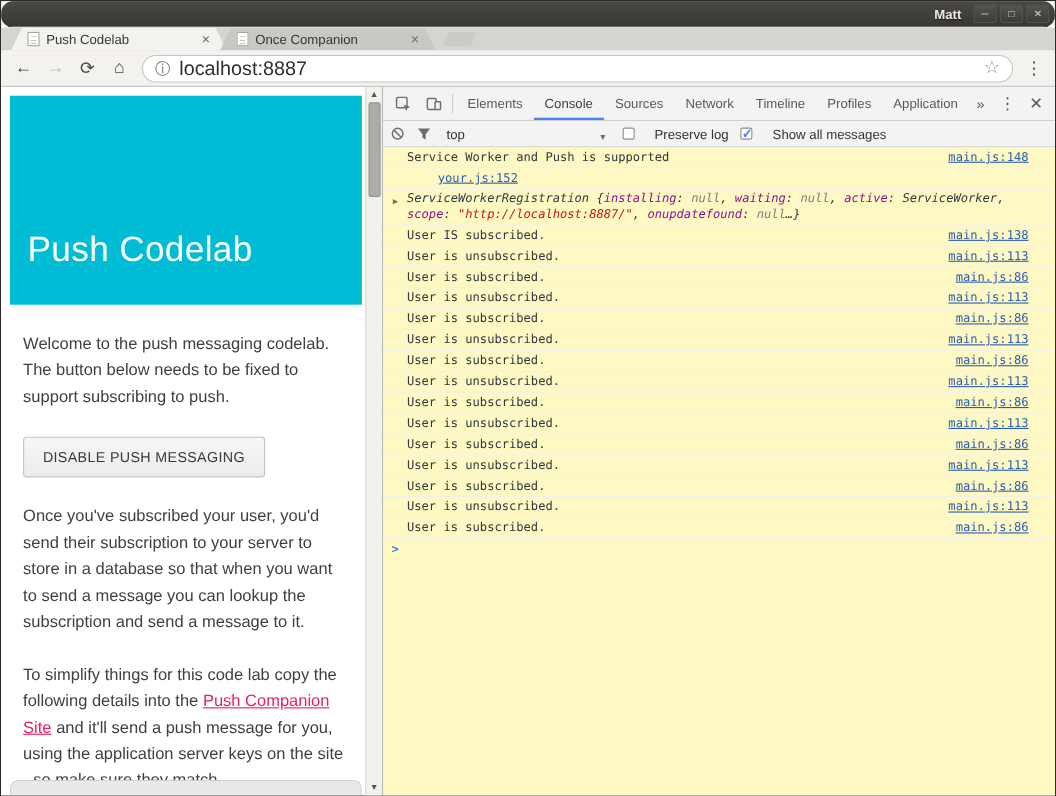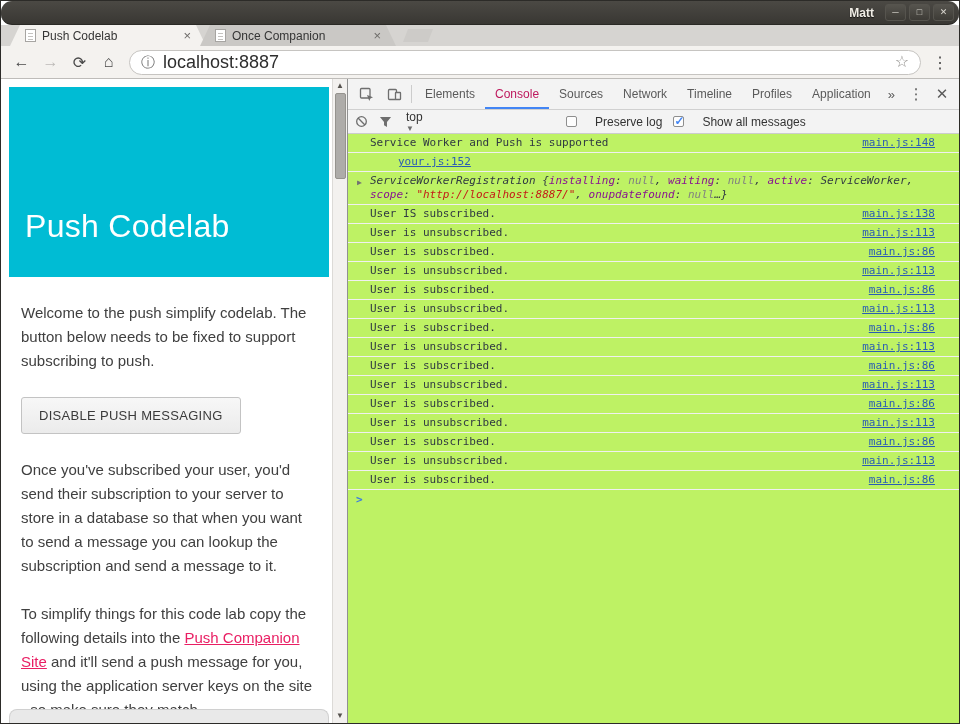--- a/index.html
+++ b/index.html
@@ -61,35 +61,35 @@
   .vs-thumb { width:11px; height:86px; flex:none; background:#aeaca9; border:1px solid #95938e; border-radius:2px; }
   .vs-track { flex:1; }
 
   
   .devtools { flex:1; min-width:0; display:flex; flex-direction:column; background:#fff; border-left:1px solid #919191; }
   .dt-tabbar { height:31px; flex:none; background:#f3f3f3; border-bottom:1px solid #d0d0d0;
     display:flex; align-items:center; padding:0 4px; }
   .dt-iconbtn { width:28px; height:26px; display:flex; align-items:center; justify-content:center; }
   .dt-sep { width:1px; height:18px; background:#ccc; margin:0 3px; flex:none; }
   .dt-tab { padding:0 10px; font-size:12px; color:#5a5a5a; height:30px; line-height:30px; white-space:nowrap; }
-  .dt-tab.active { color:#be185d; box-shadow:inset 0 -2px 0 #4285f4; }
+  .dt-tab.active { color:#404040; box-shadow:inset 0 -2px 0 #4285f4; }
   .dt-chevron { font-size:13px; color:#5a5a5a; padding:0 7px; }
   .dt-right { margin-left:auto; display:flex; align-items:center; }
   .dt-menu,.dt-close { width:26px; text-align:center; color:#5a5a5a; font-size:15px; }
 
   .console-toolbar { height:24px; flex:none; background:#f3f3f3; border-bottom:1px solid #ccc;
     display:flex; align-items:center; padding:0 7px; gap:11px; font-size:12px; color:#333; }
   .ct-icon { display:flex; align-items:center; }
-  .context-select { width:152px; display:flex; align-items:flex-start; justify-content:space-between; padding:0 3px; color:#333;flex-direction:column; }
+  .context-select { width:152px; display:flex; align-items:flex-end; justify-content:space-between; padding:0 3px; color:#333; }
   .context-caret { font-size:8px; color:#6e6e6e; }
   .checkbox-row { display:flex; align-items:center; gap:18px; }
   .cb { width:11px; height:11px; border:1px solid #8e8e8e; border-radius:2px; background:#fdfdfd; position:relative; flex:none; }
   .cb.checked::after { content:"✓"; position:absolute; left:0px; top:-3px; font-size:12px; font-weight:bold; color:#4285f4; }
 
-  .console-body { flex:1; min-height:0; overflow:hidden; background:#bef264;
+  .console-body { flex:1; min-height:0; overflow:hidden; background:#fef9c3;
     font-family:"DejaVu Sans Mono", monospace; font-size:11px; }
   .console-row { position:relative; padding:2px 24px 2px 22px; line-height:14px; border-bottom:1px solid #f0f0f0;
     display:flex; align-items:baseline; }
   .console-row.object-row { display:block; }
   .row-text { color:#303942; flex:1; }
   .row-link { color:#2a5db4; text-decoration:underline; white-space:nowrap; margin-left:28px; cursor:pointer; }
   .expander { position:absolute; left:9px; top:4px; font-size:8px; color:#727272; font-style:normal; }
   .obj-text { font-style:italic; color:#303942; word-break:break-word; }
   .o-key { color:#881391; }
   .o-nullv { color:#808080; }
@@ -137,21 +137,21 @@
     <span class="menu-icon">⋮</span>
   </div>
 
   <div class="content">
 
     <div class="page-panel">
       <div class="page-content">
         <div class="hero">
           <h1>Push Codelab</h1>
         </div>
-        <p>Welcome to the push simplify codelab. The button below needs to be fixed to support subscribing to push.</p>
+        <p>Welcome to the push messaging codelab. The button below needs to be fixed to support subscribing to push.</p>
         <button class="push-btn">DISABLE PUSH MESSAGING</button>
         <p>Once you've subscribed your user, you'd send their subscription to your server to store in a database so that when you want to send a message you can lookup the subscription and send a message to it.</p>
         <p><span>To simplify things for this code lab copy the following details into the </span><a class="pink-link">Push Companion Site</a><span> and it'll send a push message for you, using the application server keys on the site - so make sure they match.</span></p>
         <div class="bottom-bar"></div>
       </div>
       <div class="page-vscroll">
         <span class="vs-arrow">▲</span>
         <span class="vs-thumb"></span>
         <span class="vs-track"></span>
         <span class="vs-arrow">▼</span>

